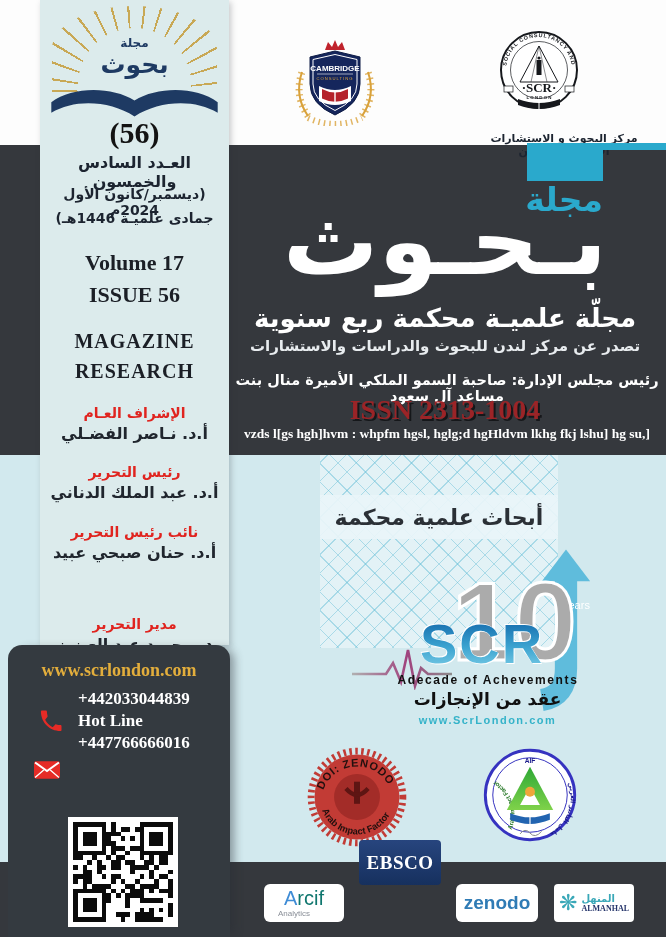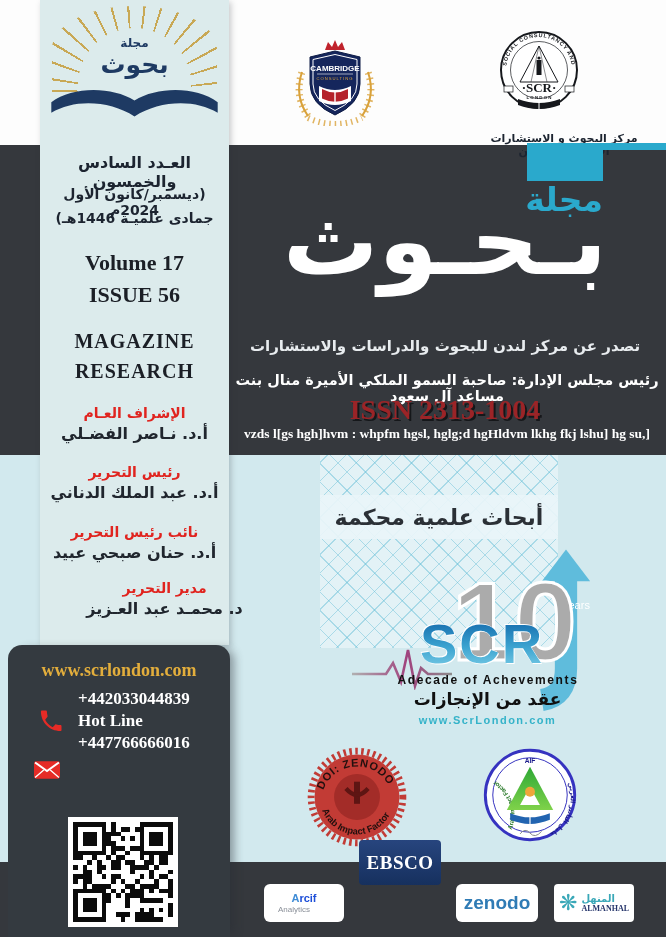--- a/index.html
+++ b/index.html
@@ -31,21 +31,21 @@
   .sb-edition{position:absolute;left:0;top:153px;width:189px;text-align:center;font-size:16px;font-weight:bold;color:#1c2430;}
   .sb-date1{position:absolute;left:0;top:186px;width:189px;text-align:center;font-size:14px;font-weight:bold;color:#1c2430;}
   .sb-date2{position:absolute;left:0;top:210px;width:189px;text-align:center;font-size:14px;font-weight:bold;color:#1c2430;}
   .sb-volume{position:absolute;left:0;top:250px;width:189px;text-align:center;font-size:22px;font-weight:bold;color:#1b1f26;}
   .sb-issue-en{position:absolute;left:0;top:282px;width:189px;text-align:center;font-size:22px;font-weight:bold;color:#1b1f26;}
   .sb-mag1{position:absolute;left:0;top:330px;width:189px;text-align:center;font-size:20px;font-weight:bold;letter-spacing:1px;color:#1b1f26;}
   .sb-mag2{position:absolute;left:0;top:360px;width:189px;text-align:center;font-size:20px;font-weight:bold;letter-spacing:1px;color:#1b1f26;}
   .role{position:absolute;left:0;width:189px;text-align:center;}
   .role-title{font-size:14px;font-weight:bold;color:#e0241f;}
   .role-name{font-size:16px;font-weight:bold;color:#20262e;margin-top:3px;}
-  .role0{top:405px;} .role1{top:464px;} .role2{top:524px;} .role3{top:580px;margin-left:30px;}
+  .role0{top:405px;} .role1{top:464px;} .role2{top:524px;} .role3{top:616px;}
 
   
   .teal-strip{position:absolute;left:527px;top:143px;width:139px;height:7px;background:#2aa9cc;z-index:1;}
   .teal-square{position:absolute;left:527px;top:143px;width:76px;height:38px;background:#2aa9cc;z-index:1;}
   .hero-label{position:absolute;right:63px;top:180px;font-size:33px;font-weight:bold;color:#2aa9cc;z-index:1;}
   .hero-title{position:absolute;left:230px;right:6px;top:192px;text-align:center;font-size:95px;line-height:1.05;font-weight:bold;color:#ffffff;z-index:1;}
   .hero-tagline{position:absolute;left:230px;right:6px;top:303px;text-align:center;font-size:26px;font-weight:bold;color:#ffffff;z-index:1;}
   .hero-publisher{position:absolute;left:230px;right:6px;top:337px;text-align:center;font-size:15px;font-weight:bold;color:#e8ecef;z-index:1;}
   .hero-chair{position:absolute;left:232px;right:4px;top:372px;text-align:center;font-size:14.5px;font-weight:bold;color:#ffffff;z-index:1;}
   .hero-issn{position:absolute;left:230px;right:6px;top:394px;text-align:center;font-size:28px;font-weight:bold;color:#9b2427;text-shadow:2px 2px 0 #15171a;z-index:1;}
@@ -80,21 +80,21 @@
   .cb-num{font-size:17px;font-weight:bold;color:#ffffff;}
   .cb-hot{font-size:17px;font-weight:bold;color:#ffffff;}
   .cb-email{font-size:16px;font-weight:bold;color:#ffffff;}
   .qr{position:absolute;left:60px;top:172px;width:100px;height:100px;background:#ffffff;padding:5px;}
   .qr-grid{position:relative;width:100%;height:100%;}
   .qr-grid i{position:absolute;background:#0b0b0b;}
 
   
   .card{position:absolute;z-index:3;border-radius:6px;display:flex;align-items:center;justify-content:center;}
   .card-arcif{left:264px;top:884px;width:80px;height:38px;background:#ffffff;flex-direction:column;}
-  .arcif-name{font-size:11px;font-weight:bold;color:#1d4ed8;line-height:1;}
+  .arcif-name{font-size:20px;font-weight:normal;color:#0f766e;line-height:1;}
   .arcif-name::first-letter{color:#3f8cd6;}
   .arcif-sub{font-size:8px;color:#8a8f98;margin-top:1px;align-self:flex-start;padding-left:14px;}
   .card-ebsco{left:359px;top:840px;width:82px;height:45px;background:linear-gradient(180deg,#27457e,#16305e);border-radius:4px;}
   .ebsco-name{font-size:19px;font-weight:bold;color:#ffffff;letter-spacing:.5px;}
   .card-zenodo{left:456px;top:884px;width:82px;height:38px;background:#ffffff;}
   .zenodo-name{font-size:19px;font-weight:bold;color:#2f7bb5;text-transform:lowercase;}
   .card-almanhal{left:554px;top:884px;width:80px;height:38px;background:#ffffff;border-radius:4px;gap:4px;}
   .almanhal-glyph{font-size:22px;color:#3aa8b8;line-height:1;}
   .almanhal-col{display:flex;flex-direction:column;align-items:flex-start;}
   .almanhal-ar{font-size:10px;font-weight:bold;color:#3aa8b8;}
@@ -149,20 +149,21 @@
   </svg>
   <div class="scr-caption ar" dir="rtl">مركز البحوث و الاستشارات الاجتماعية - لندن</div>
 
   <div class="sidebar">
     <div class="rays"></div>
     <div class="sb-logo-small ar" dir="rtl">مجلة</div>
     <div class="sb-logo-big ar" dir="rtl">بحوث</div>
     <svg class="sb-book" viewBox="0 0 200 40">
       <path d="M100,16 C74,0 30,0 6,18 L6,30 C32,14 72,16 100,34 C128,16 168,14 194,30 L194,18 C170,0 126,0 100,16 Z" fill="#1e3a63"></path>
     </svg>
+    <div class="sb-issue serif">(56)</div>
     <div class="sb-edition ar" dir="rtl">العـدد السادس والخمسون</div>
     <div class="sb-date1 ar" dir="rtl">(ديسمبر/كانون الأول 2024م</div>
     <div class="sb-date2 ar" dir="rtl">جمادى علميـة 1446هـ)</div>
     <div class="sb-volume serif">Volume 17</div>
     <div class="sb-issue-en serif">ISSUE 56</div>
     <div class="sb-mag1 serif">MAGAZINE</div>
     <div class="sb-mag2 serif">RESEARCH</div>
 
     <div class="role role0">
       <div class="role-title ar" dir="rtl">الإشراف العـام</div>
@@ -179,20 +180,21 @@
     <div class="role role3">
       <div class="role-title ar" dir="rtl">مدير التحرير</div>
       <div class="role-name ar" dir="rtl">د. محمـد عبد العـزيز</div>
     </div>
   </div>
 
   <div class="teal-strip"></div>
   <div class="teal-square"></div>
   <div class="hero-label ar" dir="rtl">مجلة</div>
   <div class="hero-title ar" dir="rtl">بـحـوث</div>
+  <div class="hero-tagline ar" dir="rtl">مجلّة علميـة محكمة ربع سنوية</div>
   <div class="hero-publisher ar" dir="rtl">تصدر عن مركز لندن للبحوث والدراسات والاستشارات</div>
   <div class="hero-chair ar" dir="rtl">رئيس مجلس الإدارة: صاحبة السمو الملكي الأميرة منال بنت مساعد آل سعود</div>
   <div class="hero-issn serif">ISSN 2313-1004</div>
   <div class="hero-translit serif">vzds l[gs hgh]hvm : whpfm hgsl, hglg;d hgHldvm lkhg fkj lshu] hg su,]</div>
 
   <div class="pattern-box">
     <div class="badge-band">
       <span class="badge-text ar" dir="rtl">أبحاث علمية محكمة</span>
     </div>
   </div>

